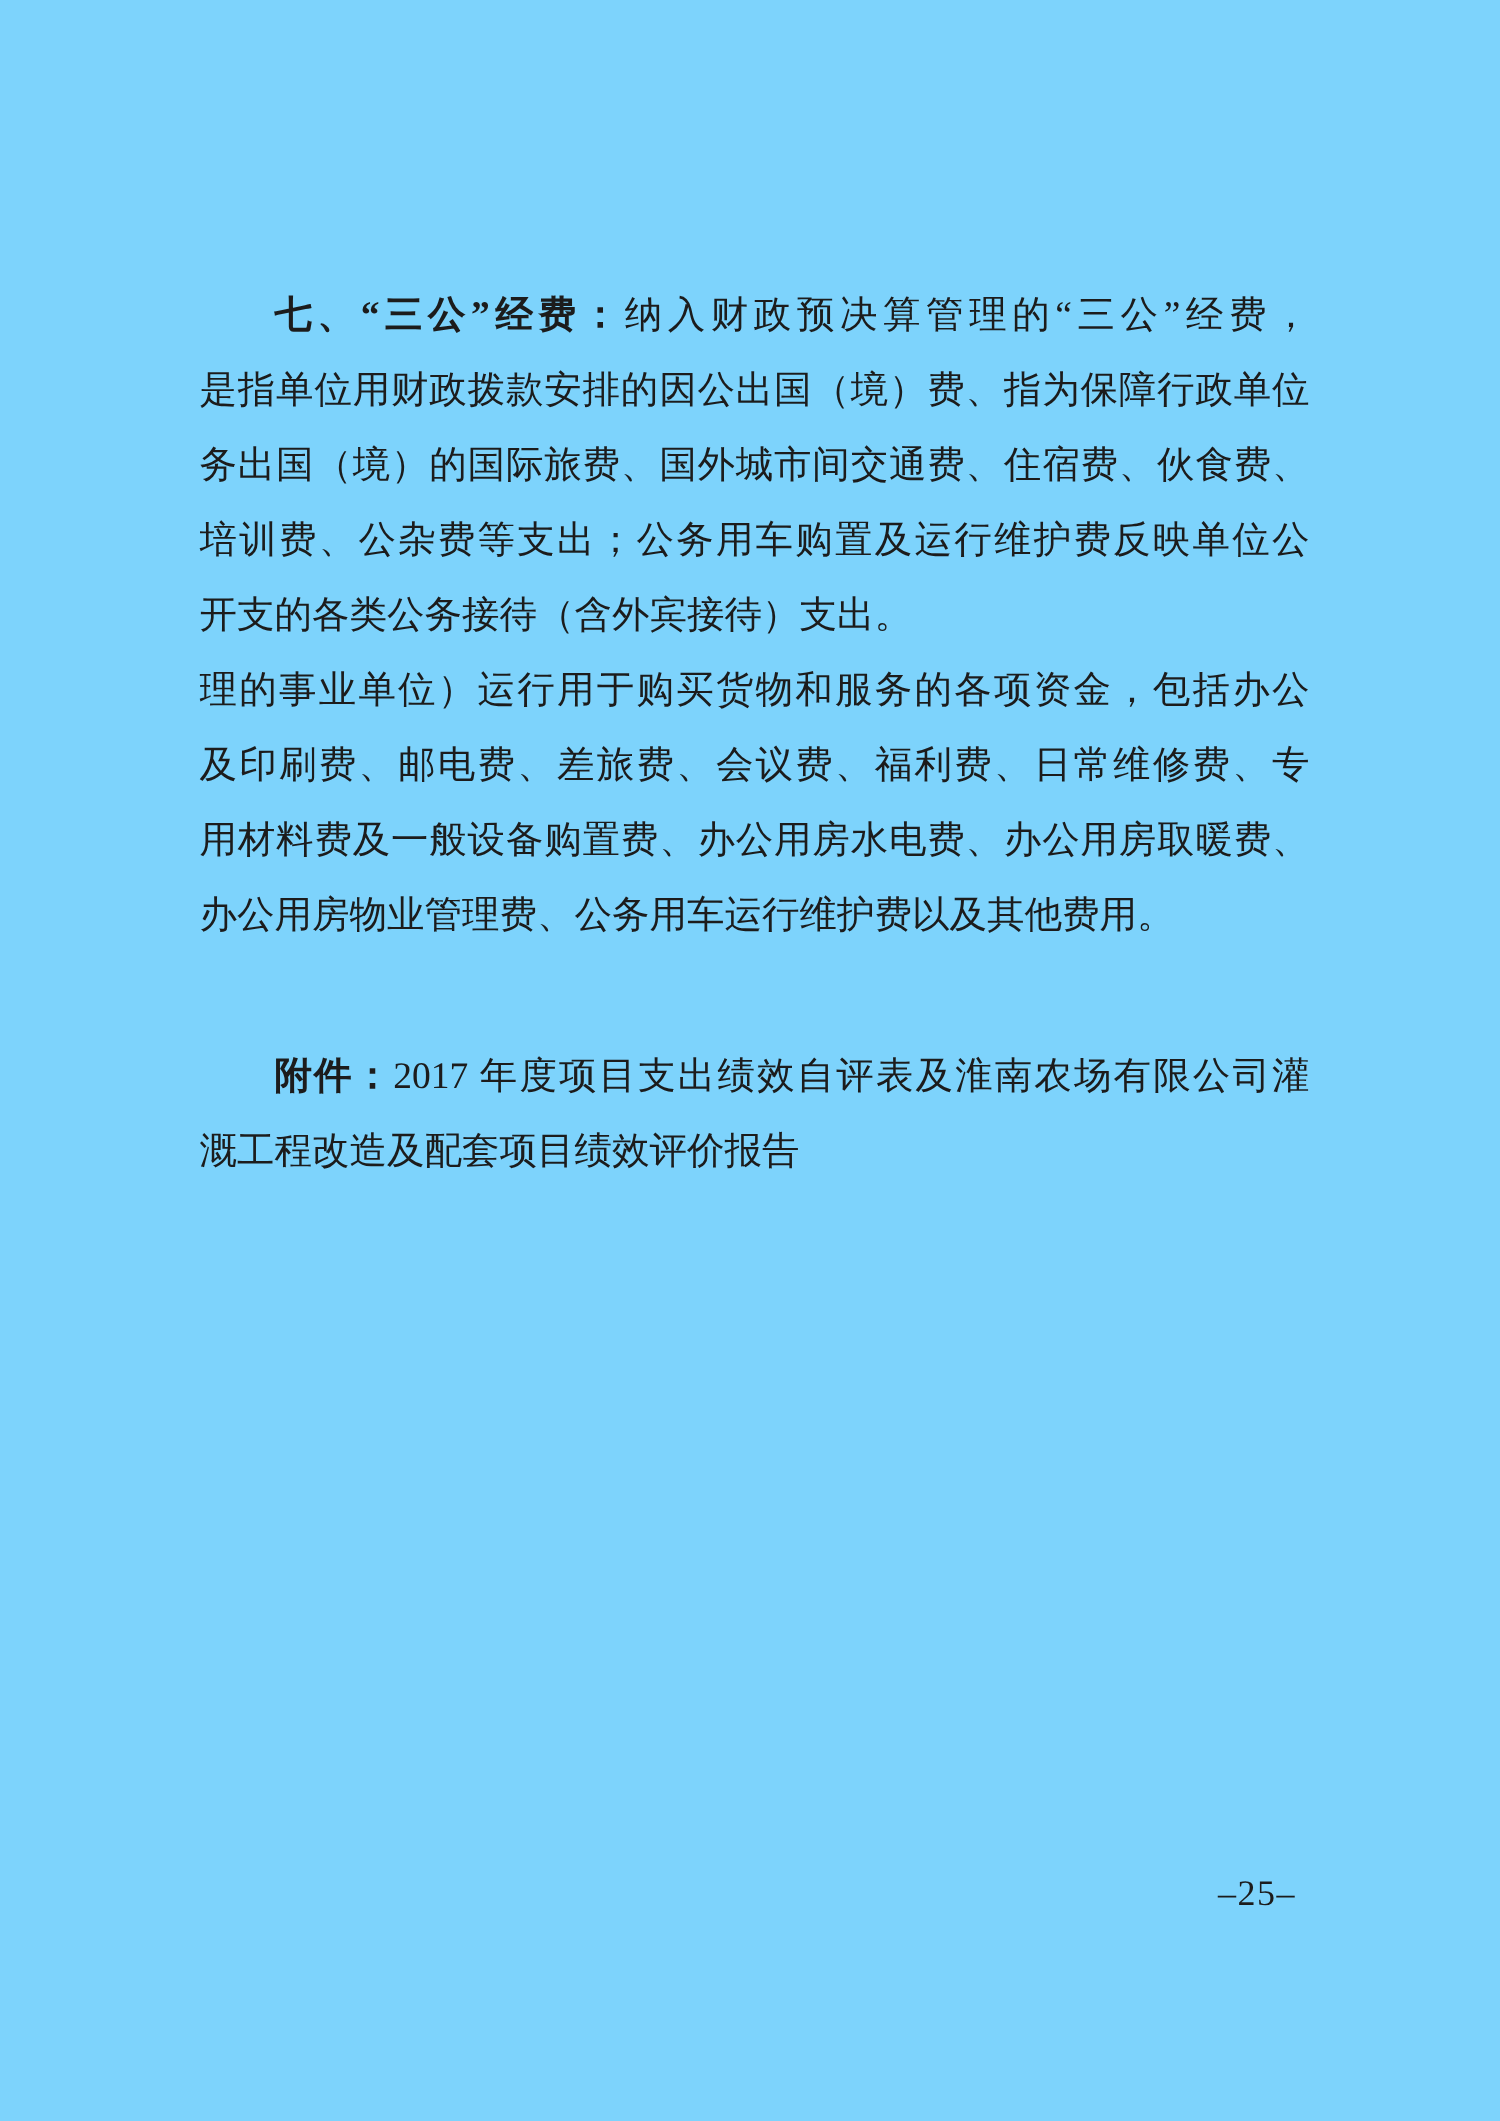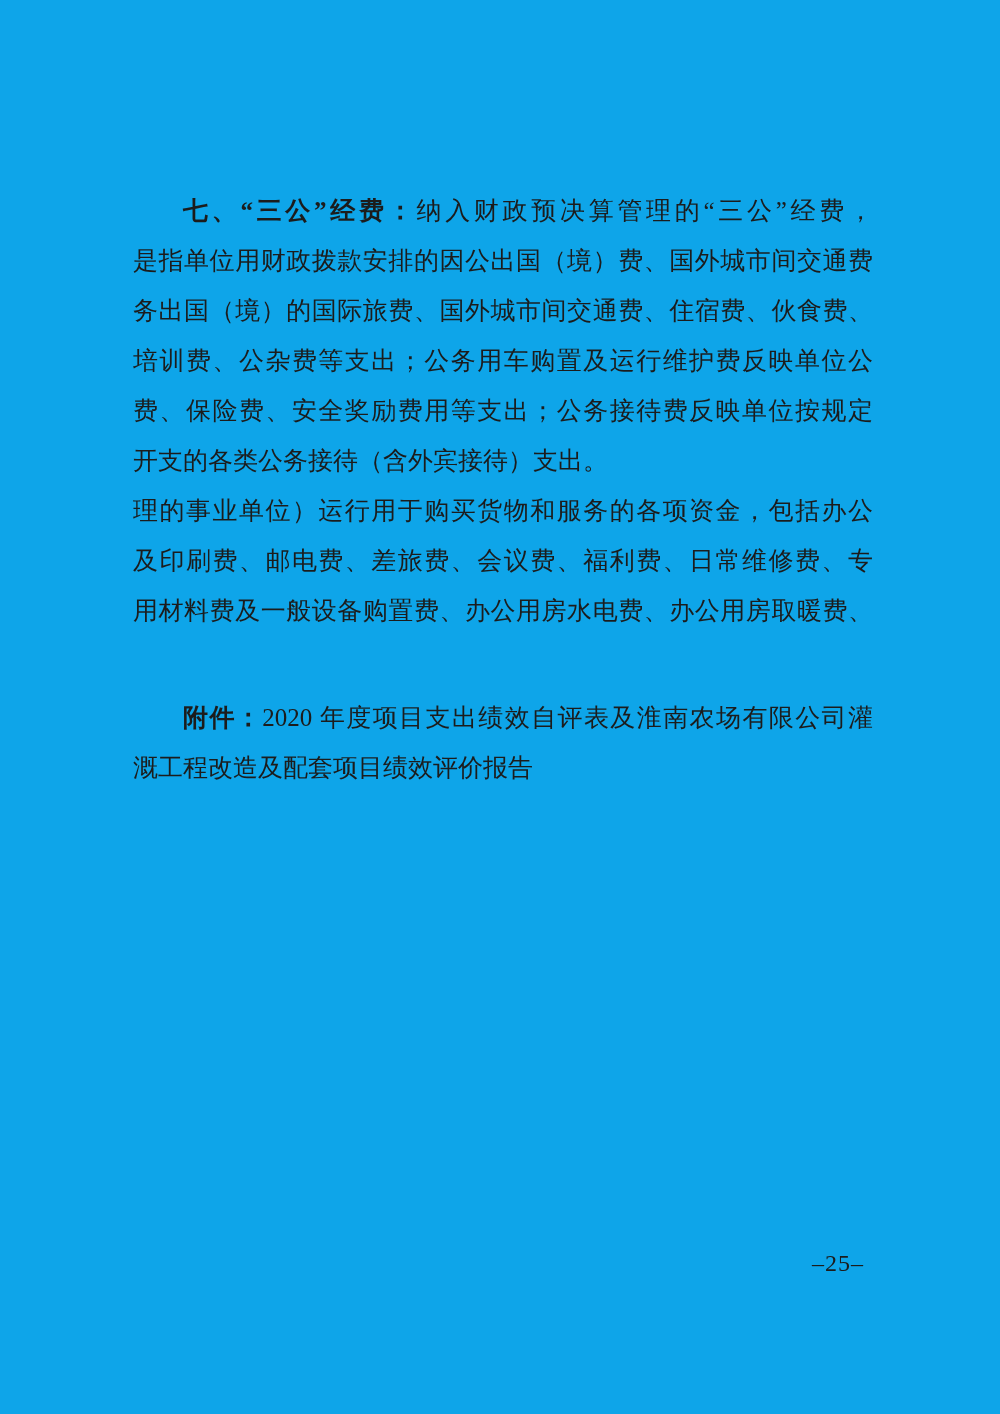--- a/index.html
+++ b/index.html
@@ -4,21 +4,21 @@
 <style>
   html, body {
     margin: 0;
     padding: 0;
     background: #ffffff;
   }
   .page {
     position: relative;
     width: 1000px;
     height: 1414px;
-    background: #0ea5e9;
+    background: #7dd3fc;
     overflow: hidden;
     font-family: "Liberation Serif", "DejaVu Serif", serif;
     color: #1c1c1c;
   }
   .text-block {
     position: absolute;
     left: 133px;
     top: 186px;
     width: 740px;
     font-size: 25px;
@@ -55,32 +55,32 @@
   }
 </style>
 </head>
 <body>
 
 <div class="page">
 
   <main class="text-block">
 
     <div class="ln j ind"><span class="b">七、“三公”经费：</span><span>纳入财政预决算管理的“三公”经费，</span></div>
-    <div class="ln j"><span>是指单位用财政拨款安排的因公出国（境）费、国外城市间交通费</span></div>
+    <div class="ln j"><span>是指单位用财政拨款安排的因公出国（境）费、指为保障行政单位</span></div>
     <div class="ln j"><span>务出国（境）的国际旅费、国外城市间交通费、住宿费、伙食费、</span></div>
     <div class="ln j"><span>培训费、公杂费等支出；公务用车购置及运行维护费反映单位公</span></div>
-    <div class="ln j"><span>费、保险费、安全奖励费用等支出；公务接待费反映单位按规定</span></div>
     <div class="ln"><span>开支的各类公务接待（含外宾接待）支出。</span></div>
 
     <div class="ln j"><span>理的事业单位）运行用于购买货物和服务的各项资金，包括办公</span></div>
     <div class="ln j"><span>及印刷费、邮电费、差旅费、会议费、福利费、日常维修费、专</span></div>
     <div class="ln j"><span>用材料费及一般设备购置费、办公用房水电费、办公用房取暖费、</span></div>
+    <div class="ln"><span>办公用房物业管理费、公务用车运行维护费以及其他费用。</span></div>
 
     <div class="gap"></div>
 
-    <div class="ln j ind"><span class="b">附件：</span><span>2020 年度项目支出绩效自评表及淮南农场有限公司灌</span></div>
+    <div class="ln j ind"><span class="b">附件：</span><span>2017 年度项目支出绩效自评表及淮南农场有限公司灌</span></div>
     <div class="ln"><span>溉工程改造及配套项目绩效评价报告</span></div>
 
   </main>
 
   <div class="page-number">–25–</div>
 
 </div>
 
 </body></html>

